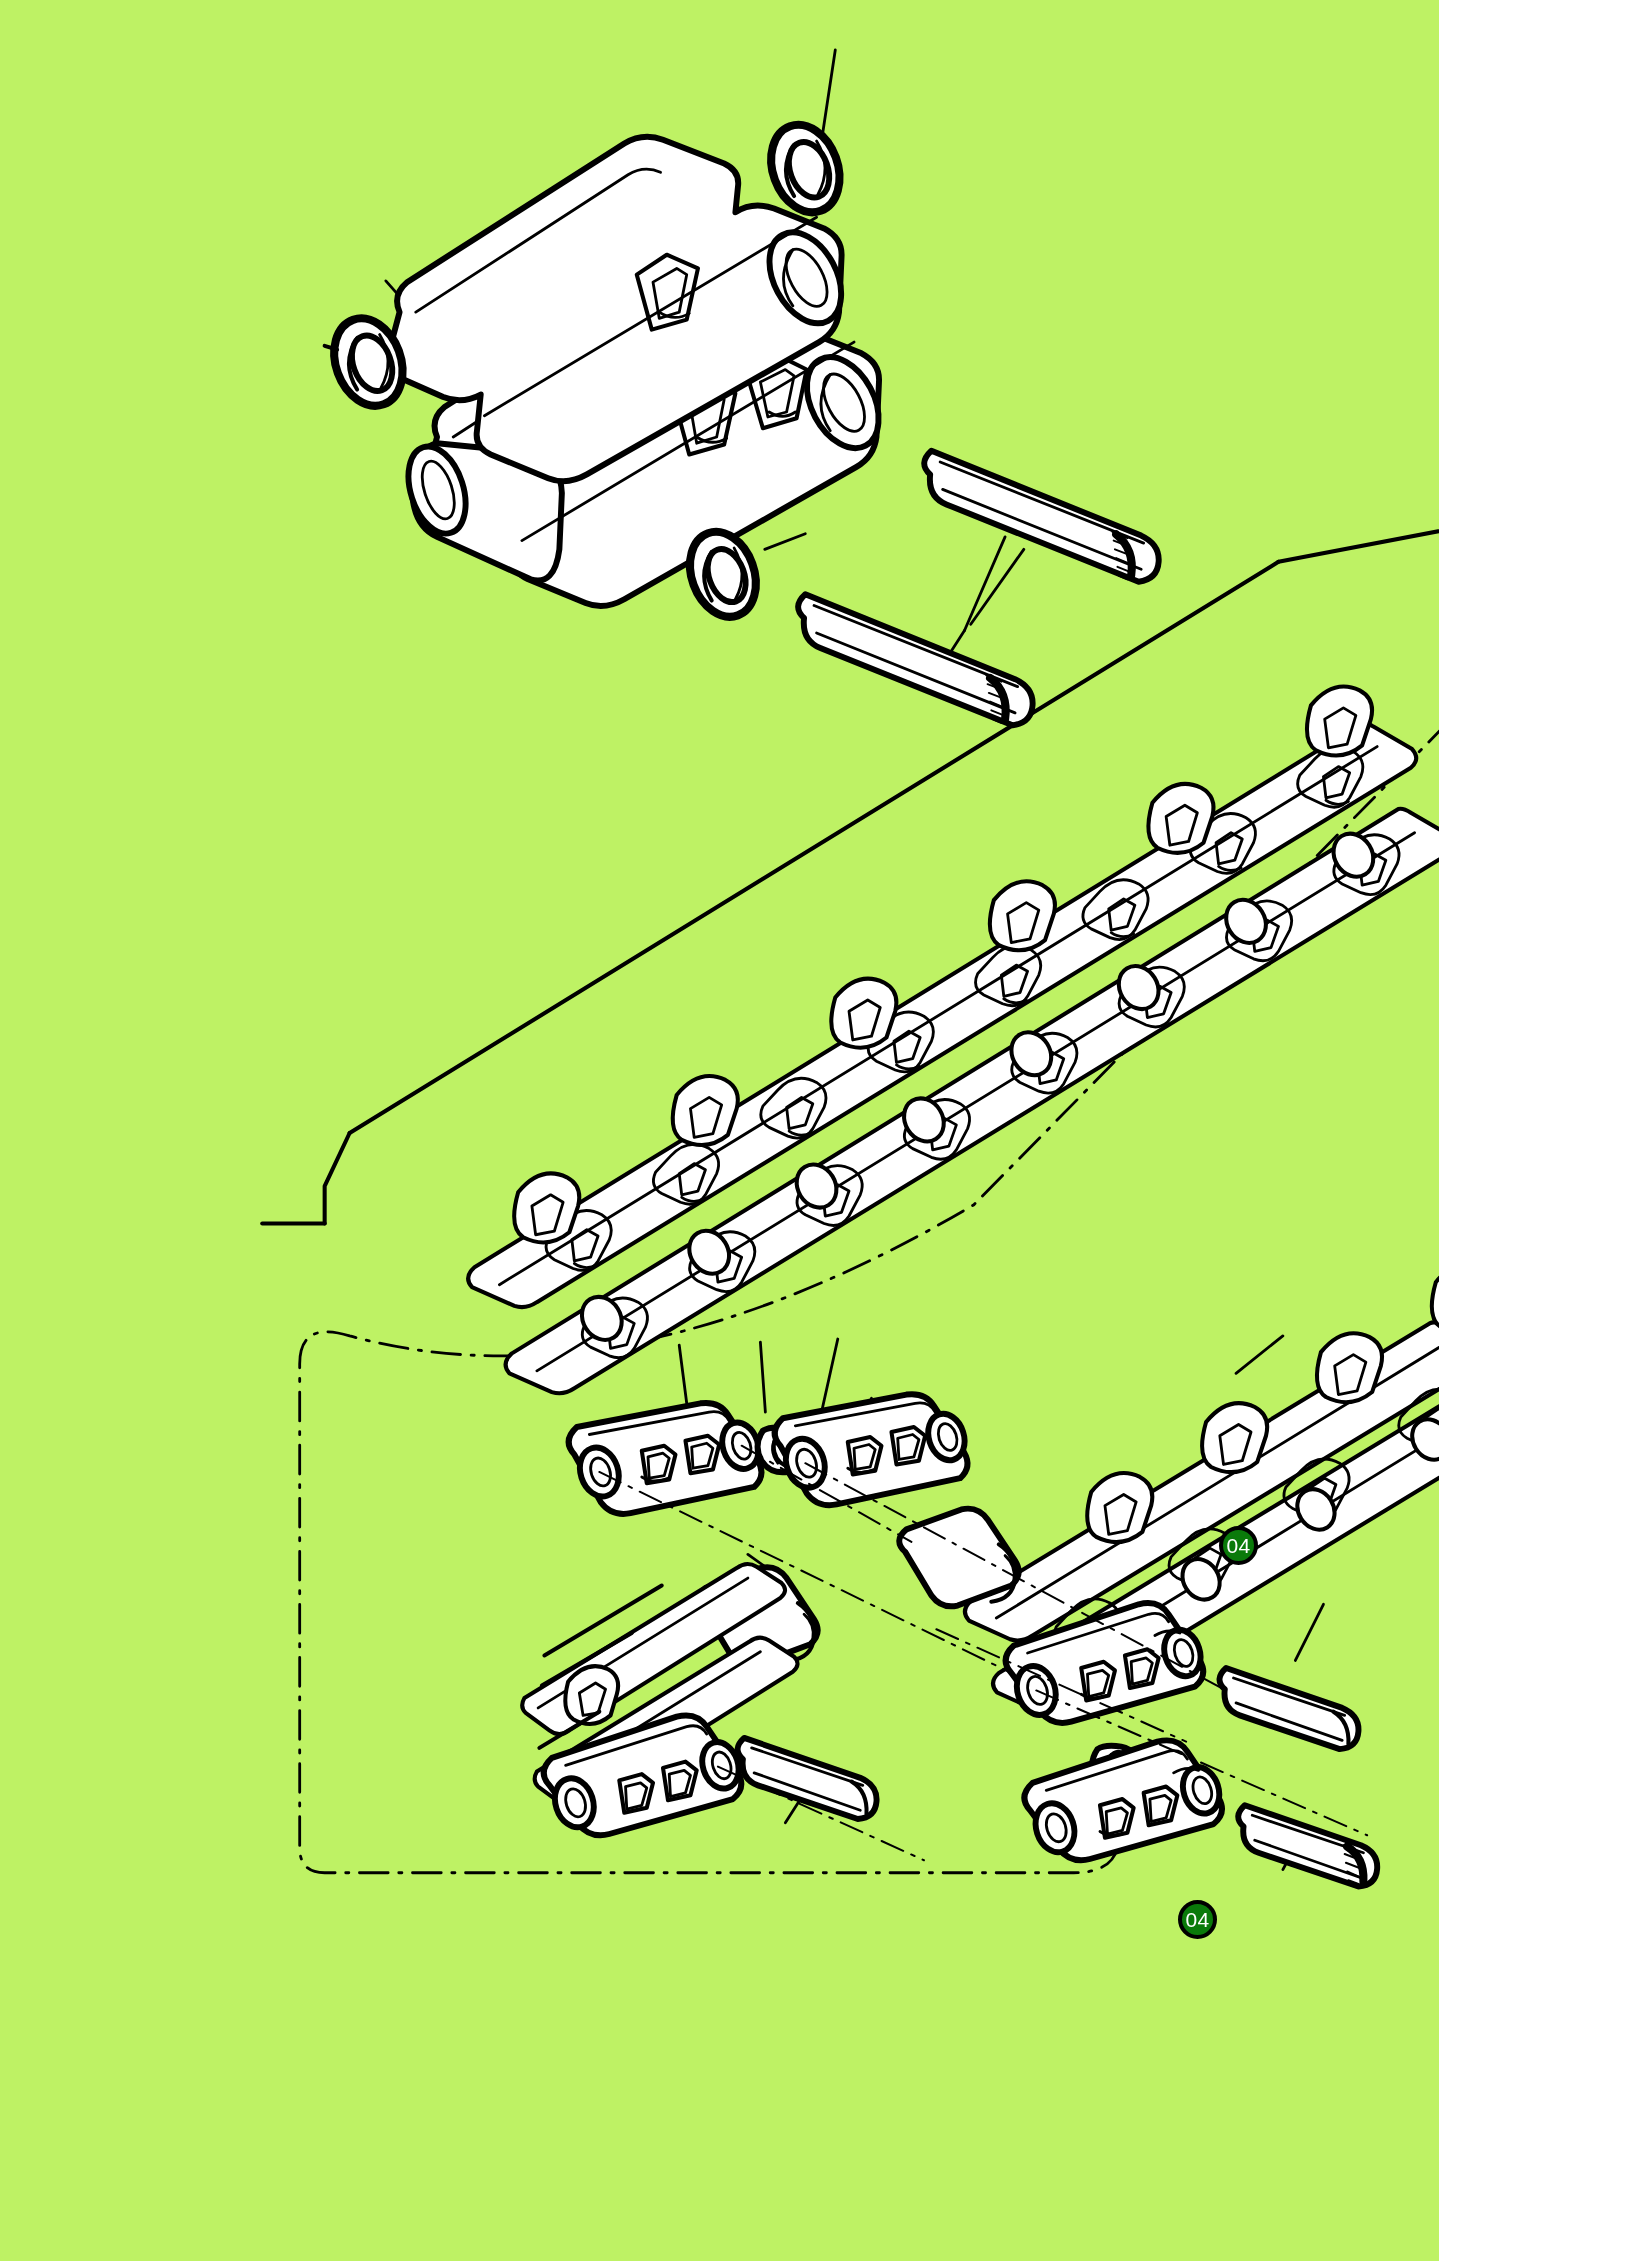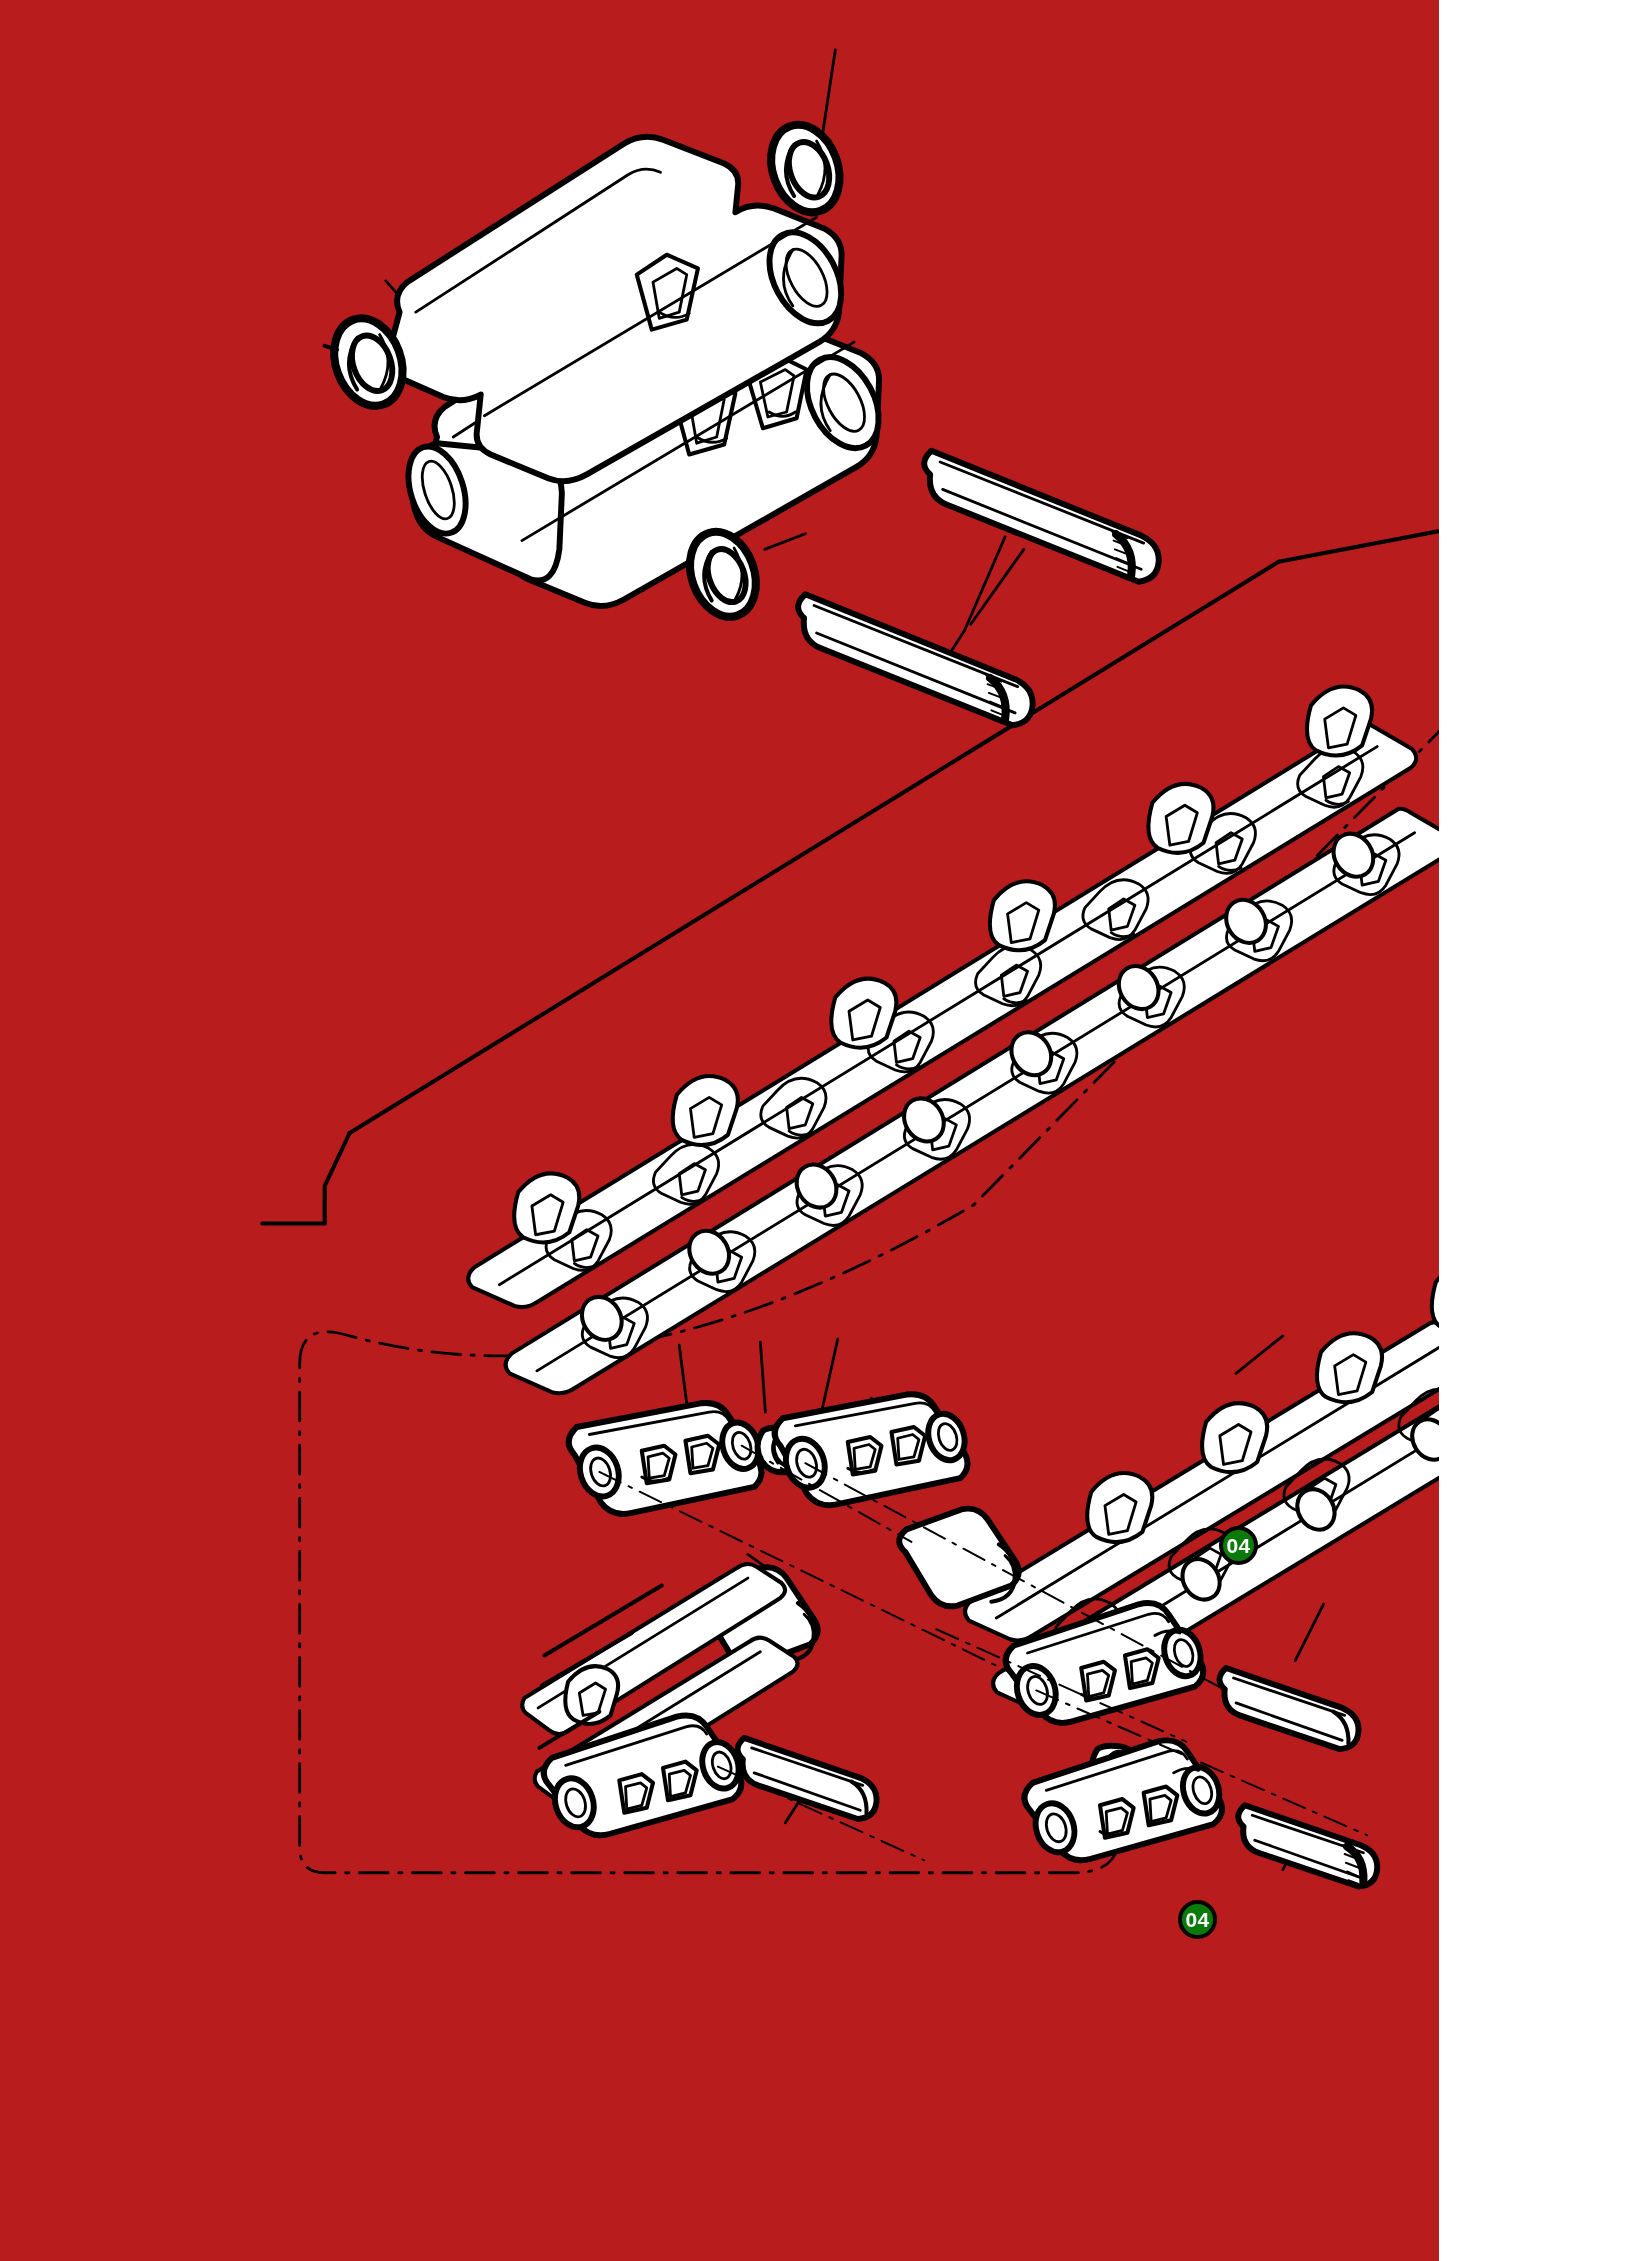--- a/index.html
+++ b/index.html
@@ -8,23 +8,22 @@
     padding: 0;
     background: #ffffff;
   }
   body {
     font-family: "Liberation Sans", sans-serif;
   }
   #page {
     position: relative;
     width: 1439px;
     height: 2261px;
-    background: #b91c1c;
+    background: #bef264;
     overflow: hidden;
-    font-weight: bold;
   }
   #diagram-svg {
     position: absolute;
     left: 0;
     top: 0;
     width: 1625px;
     height: 2261px;
     display: block;
   }
   .callout-marker {

